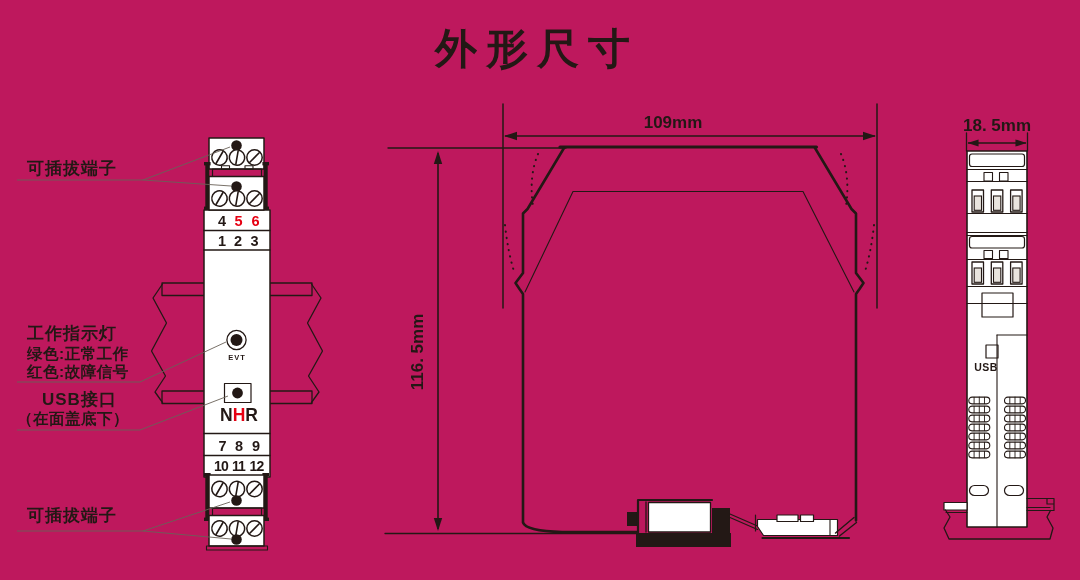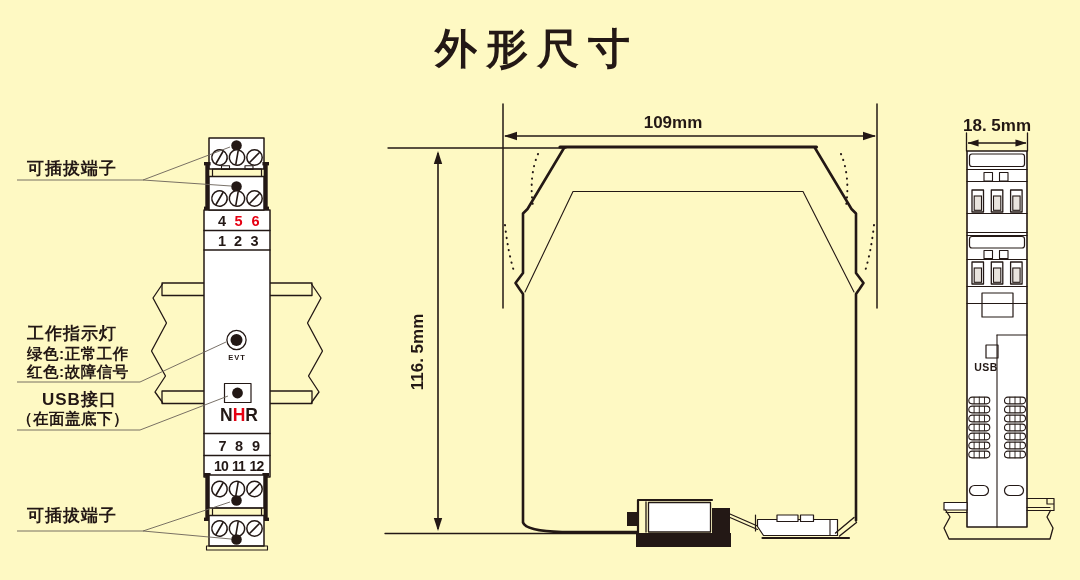--- a/index.html
+++ b/index.html
@@ -1,16 +1,16 @@
 <!DOCTYPE html>
 <html><head>
 <meta charset="utf-8">
 <style>
   html,body{margin:0;padding:0;background:#fff;}
-  #stage{position:relative;width:1080px;height:580px;background:#fef9c3;overflow:hidden;
+  #stage{position:relative;width:1080px;height:580px;background:#be185d;overflow:hidden;
          font-family:"Liberation Sans","DejaVu Sans",sans-serif;}
   svg{position:absolute;left:0;top:0;}
   
   .s1 {stroke:#231815;stroke-width:1.3;fill:none;stroke-linejoin:round;stroke-linecap:round;}
   .s1f{stroke:#231815;stroke-width:1.3;fill:#ffffff;stroke-linejoin:round;}
   .sg {stroke:#231815;stroke-width:1.1;fill:#e9e4de;}
   .s2 {stroke:#231815;stroke-width:2.6;fill:none;stroke-linejoin:round;stroke-linecap:round;}
   .s3 {stroke:#231815;stroke-width:3.2;fill:none;stroke-linecap:round;}
   .sd {stroke:#231815;stroke-width:1.6;fill:none;}
   .fillk{fill:#231815;stroke:none;}

